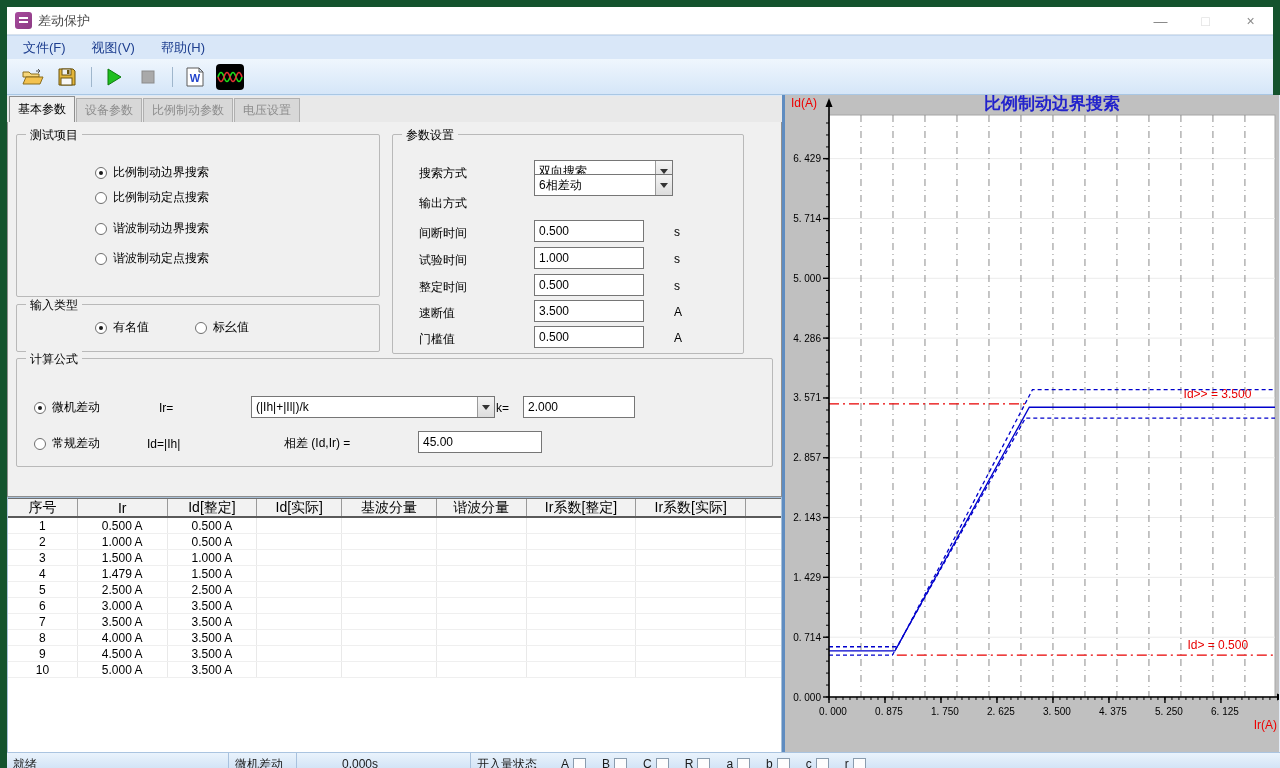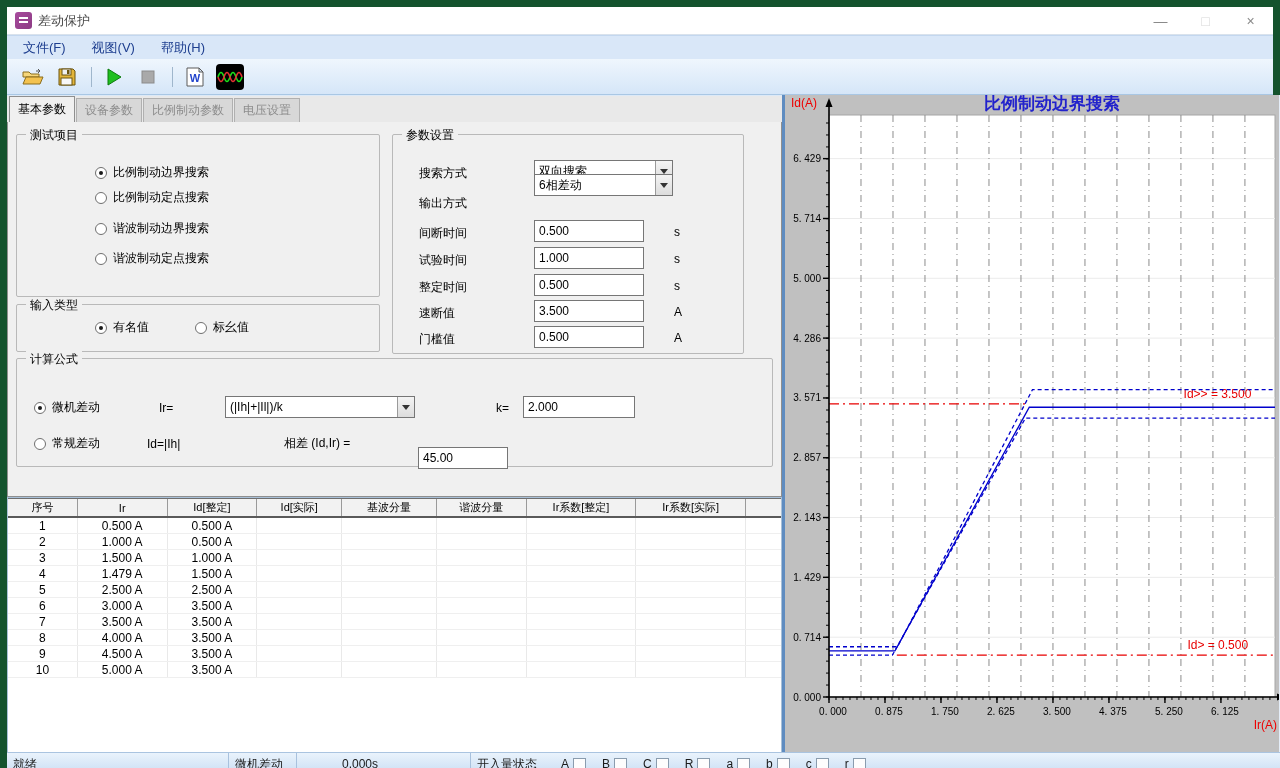--- a/index.html
+++ b/index.html
@@ -48,21 +48,21 @@
   .tinput { position:absolute; height:22px; border:1px solid #767676; background:#fff; font-size:12px; padding:0 4px; color:#000; }
   .combo { position:absolute; height:22px; border:1px solid #767676; background:#fff; display:flex; align-items:center; }
   .combo-value { flex:1; font-size:12px; padding-left:4px; color:#000; white-space:nowrap; overflow:hidden; }
   .combo-btn { width:17px; height:100%; background:linear-gradient(#f4f4f4,#dcdcdc); border-left:1px solid #9a9a9a; display:flex; align-items:center; justify-content:center; }
   .combo-arrow { width:0; height:0; border-left:4px solid transparent; border-right:4px solid transparent; border-top:5px solid #333; }
   .unit { position:absolute; font-size:12px; color:#000; }
 
   
   .tablewrap { position:absolute; left:0; top:402px; width:775px; height:303px; background:#fff; border:1px solid #a8c0d8; border-bottom:none; }
   .thead { display:flex; height:20px; background:#f2f2f2; border-top:1px solid #6f6f6f; border-bottom:2px solid #5a5a5a; }
-  .thcell { font-size:11px; color:#000; display:flex; align-items:center; justify-content:center; border-right:1px solid #9a9a9a; height:100%; }
+  .thcell { font-size:14px; color:#000; display:flex; align-items:center; justify-content:center; border-right:1px solid #9a9a9a; height:100%; }
   .trow { display:flex; height:16px; border-bottom:1px solid #efefef; }
   .tcell { font-size:12px; color:#000; display:flex; align-items:center; justify-content:center; border-right:1px solid #e9e9e9; height:100%; }
 
   
   .statusbar { position:absolute; left:0; top:745px; width:1280px; height:23px; background:linear-gradient(#eaf3fc,#c9ddf3); border-top:1px solid #aac4e0; display:flex; align-items:center; font-size:12px; color:#1a1a1a; }
   .sseg { height:100%; display:flex; align-items:center; padding-left:6px; border-right:1px solid #a8c1dd; }
   .dichan { display:flex; align-items:center; height:100%; padding-left:10px; gap:16px; }
   .diitem { display:flex; align-items:center; gap:4px; }
   .cb { width:13px; height:13px; background:#fdfdfd; border:1px solid #8a9cae; }
 
@@ -178,35 +178,35 @@
           </div>
         </div>
 
         <div class="gbox" style="left:8px;top:236px;width:757px;height:109px;">
           <span class="gbox-label">计算公式</span>
           <div class="radio-row" style="left:17px;top:40px;">
             <span class="radio checked"></span>
             <span class="rlabel">微机差动</span>
           </div>
           <span class="flabel" style="left:130px;top:42px;margin-left:12px;">Ir=</span>
-          <div class="combo" style="left:208px;top:37px;width:190px;">
+          <div class="combo" style="left:234px;top:37px;width:244px;">
             <span class="combo-value">(|Ih|+|Il|)/k</span>
             <span class="combo-btn">
                 <span class="combo-arrow"></span>
               </span>
           </div>
           <span class="flabel" style="left:479px;top:42px;">k=</span>
           <input class="tinput" style="left: 506px; top: 37px; width: 112px;" value="2.000">
           <div class="radio-row" style="left:17px;top:76px;">
             <span class="radio"></span>
             <span class="rlabel">常规差动</span>
           </div>
           <span class="flabel" style="left:130px;top:78px;">Id=|Ih|</span>
           <span class="flabel" style="left:267px;top:76px;">相差 (Id,Ir) =</span>
-          <input class="tinput" style="left: 401px; top: 88px; width: 90px;" value="45.00">
+          <input class="tinput" style="left: 401px; top: 72px; width: 124px;" value="45.00">
         </div>
 
         <div class="gbox" style="left:384px;top:12px;width:352px;height:220px;">
           <span class="gbox-label">参数设置</span>
           <span class="flabel" style="left:26px;top:30px;">搜索方式</span>
           <div class="combo" style="left:141px;top:25px;width:139px;">
             <span class="combo-value">双向搜索</span>
             <span class="combo-btn">
                 <span class="combo-arrow"></span>
               </span>

